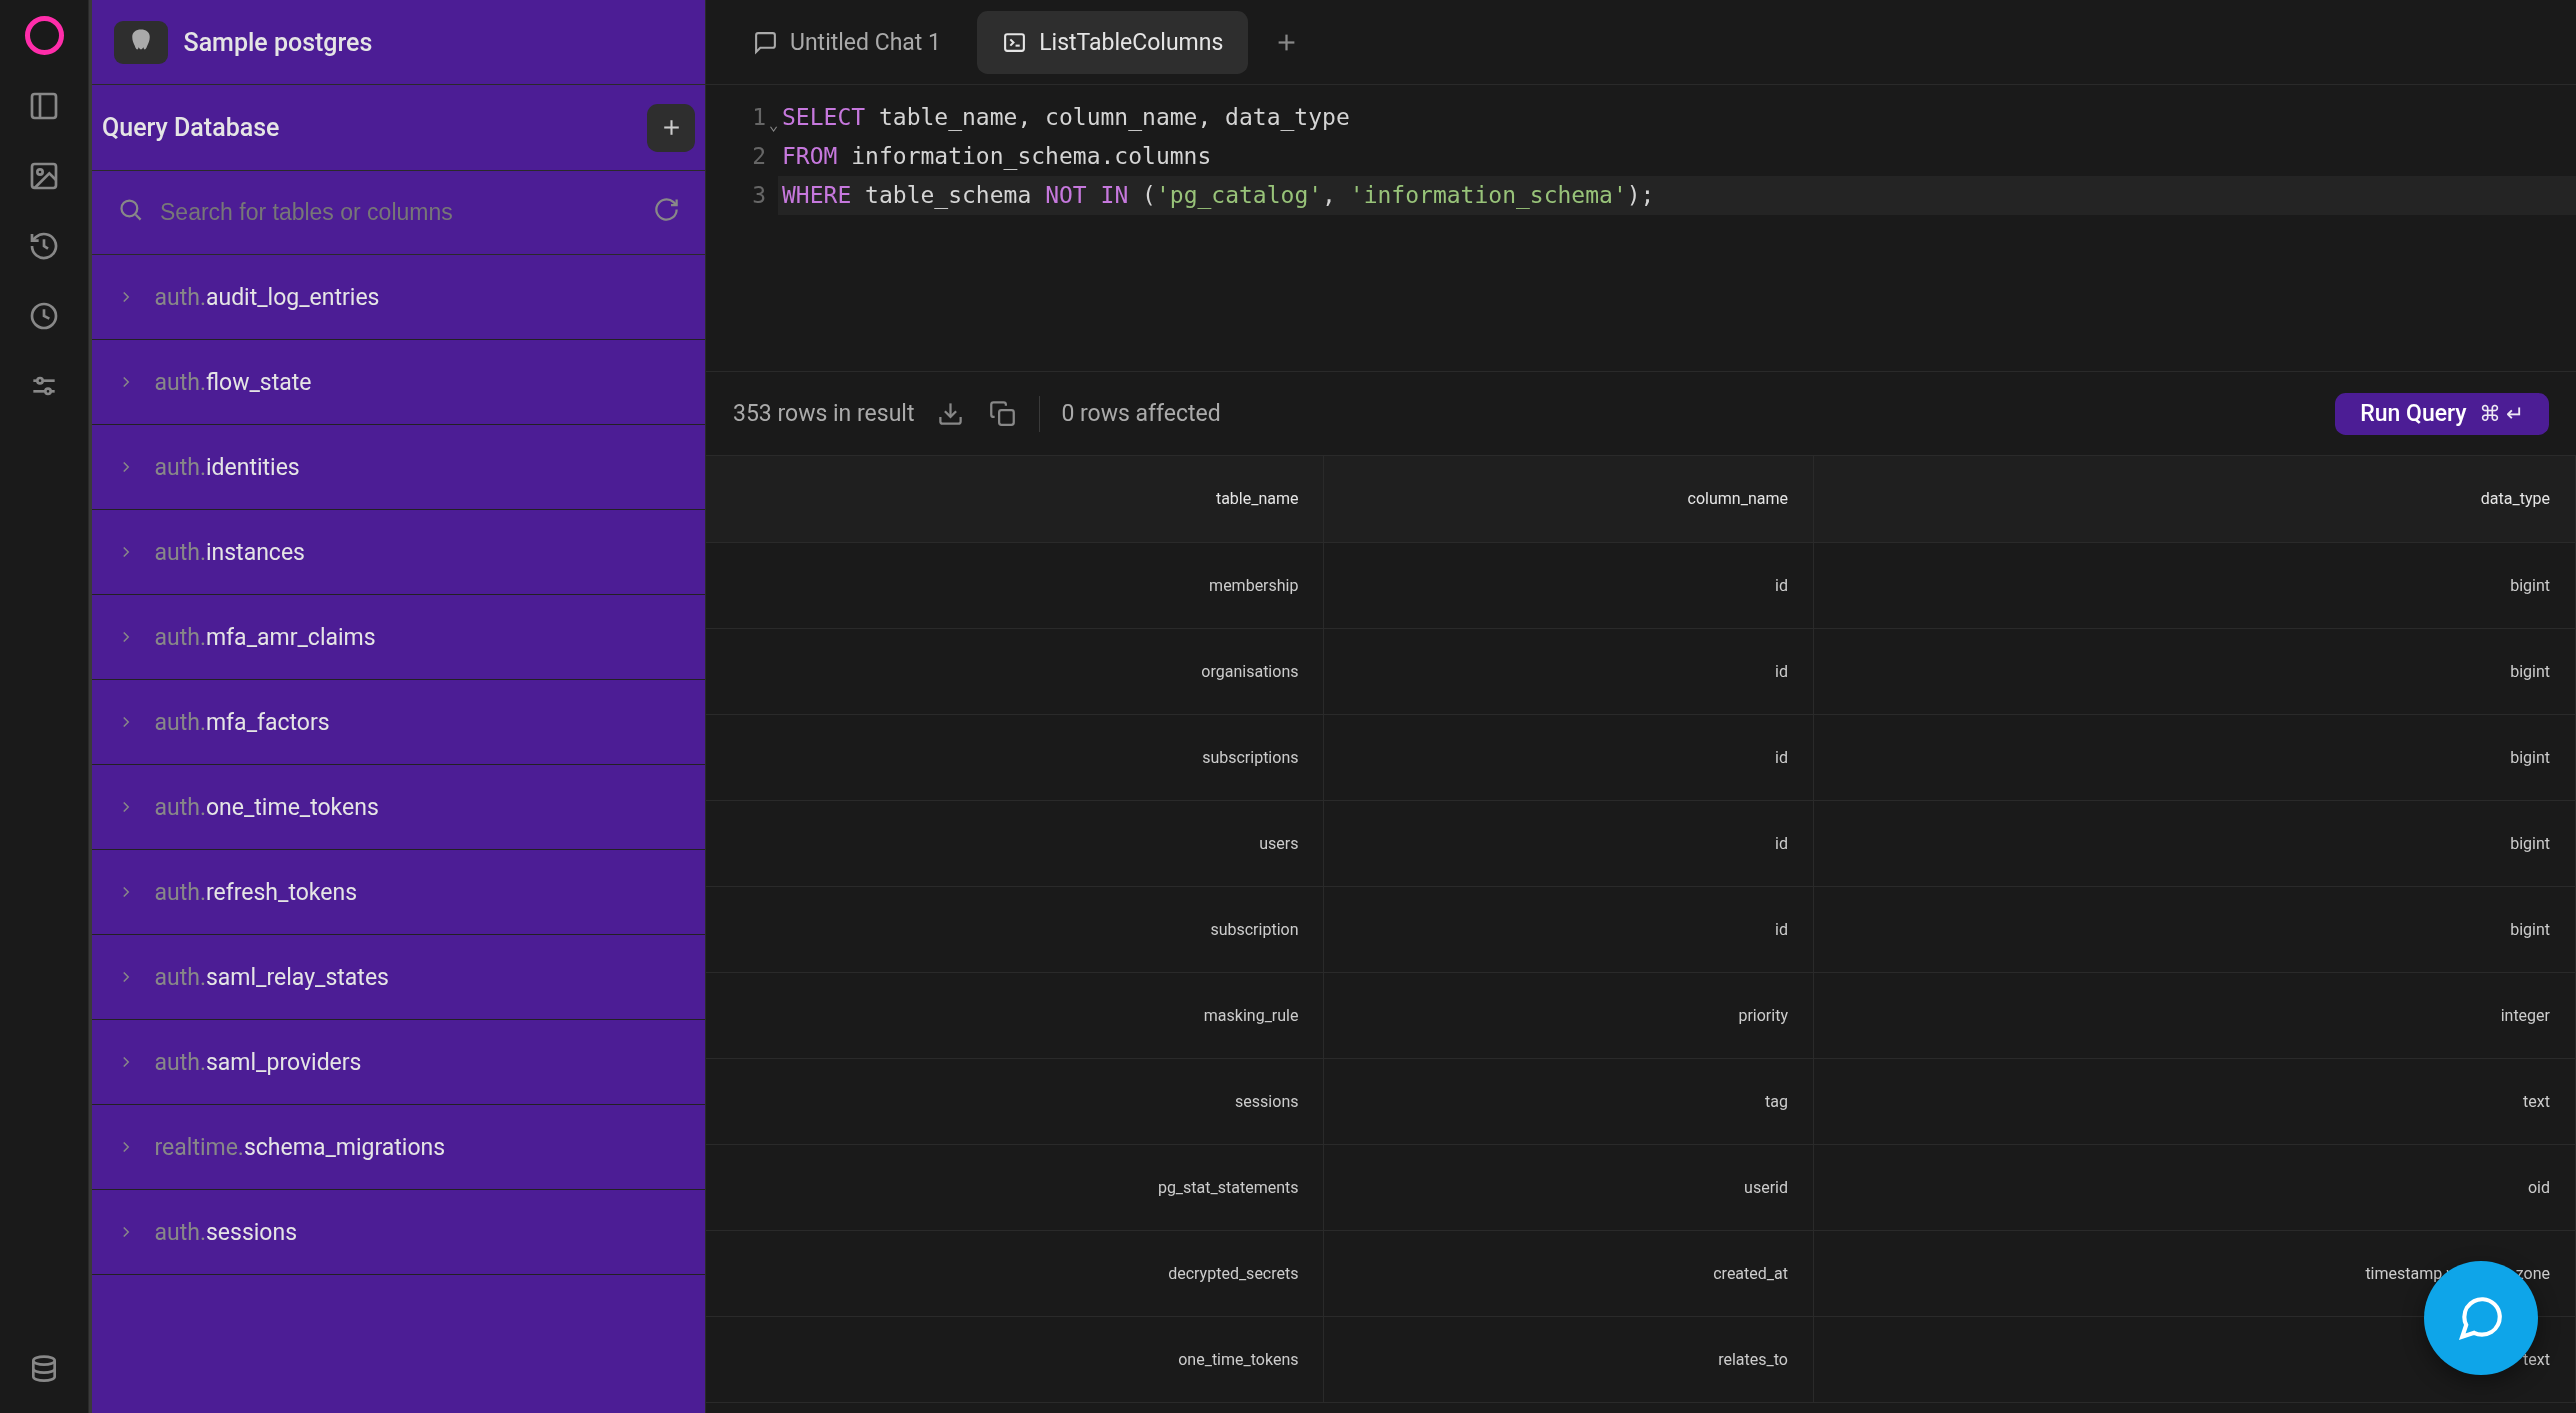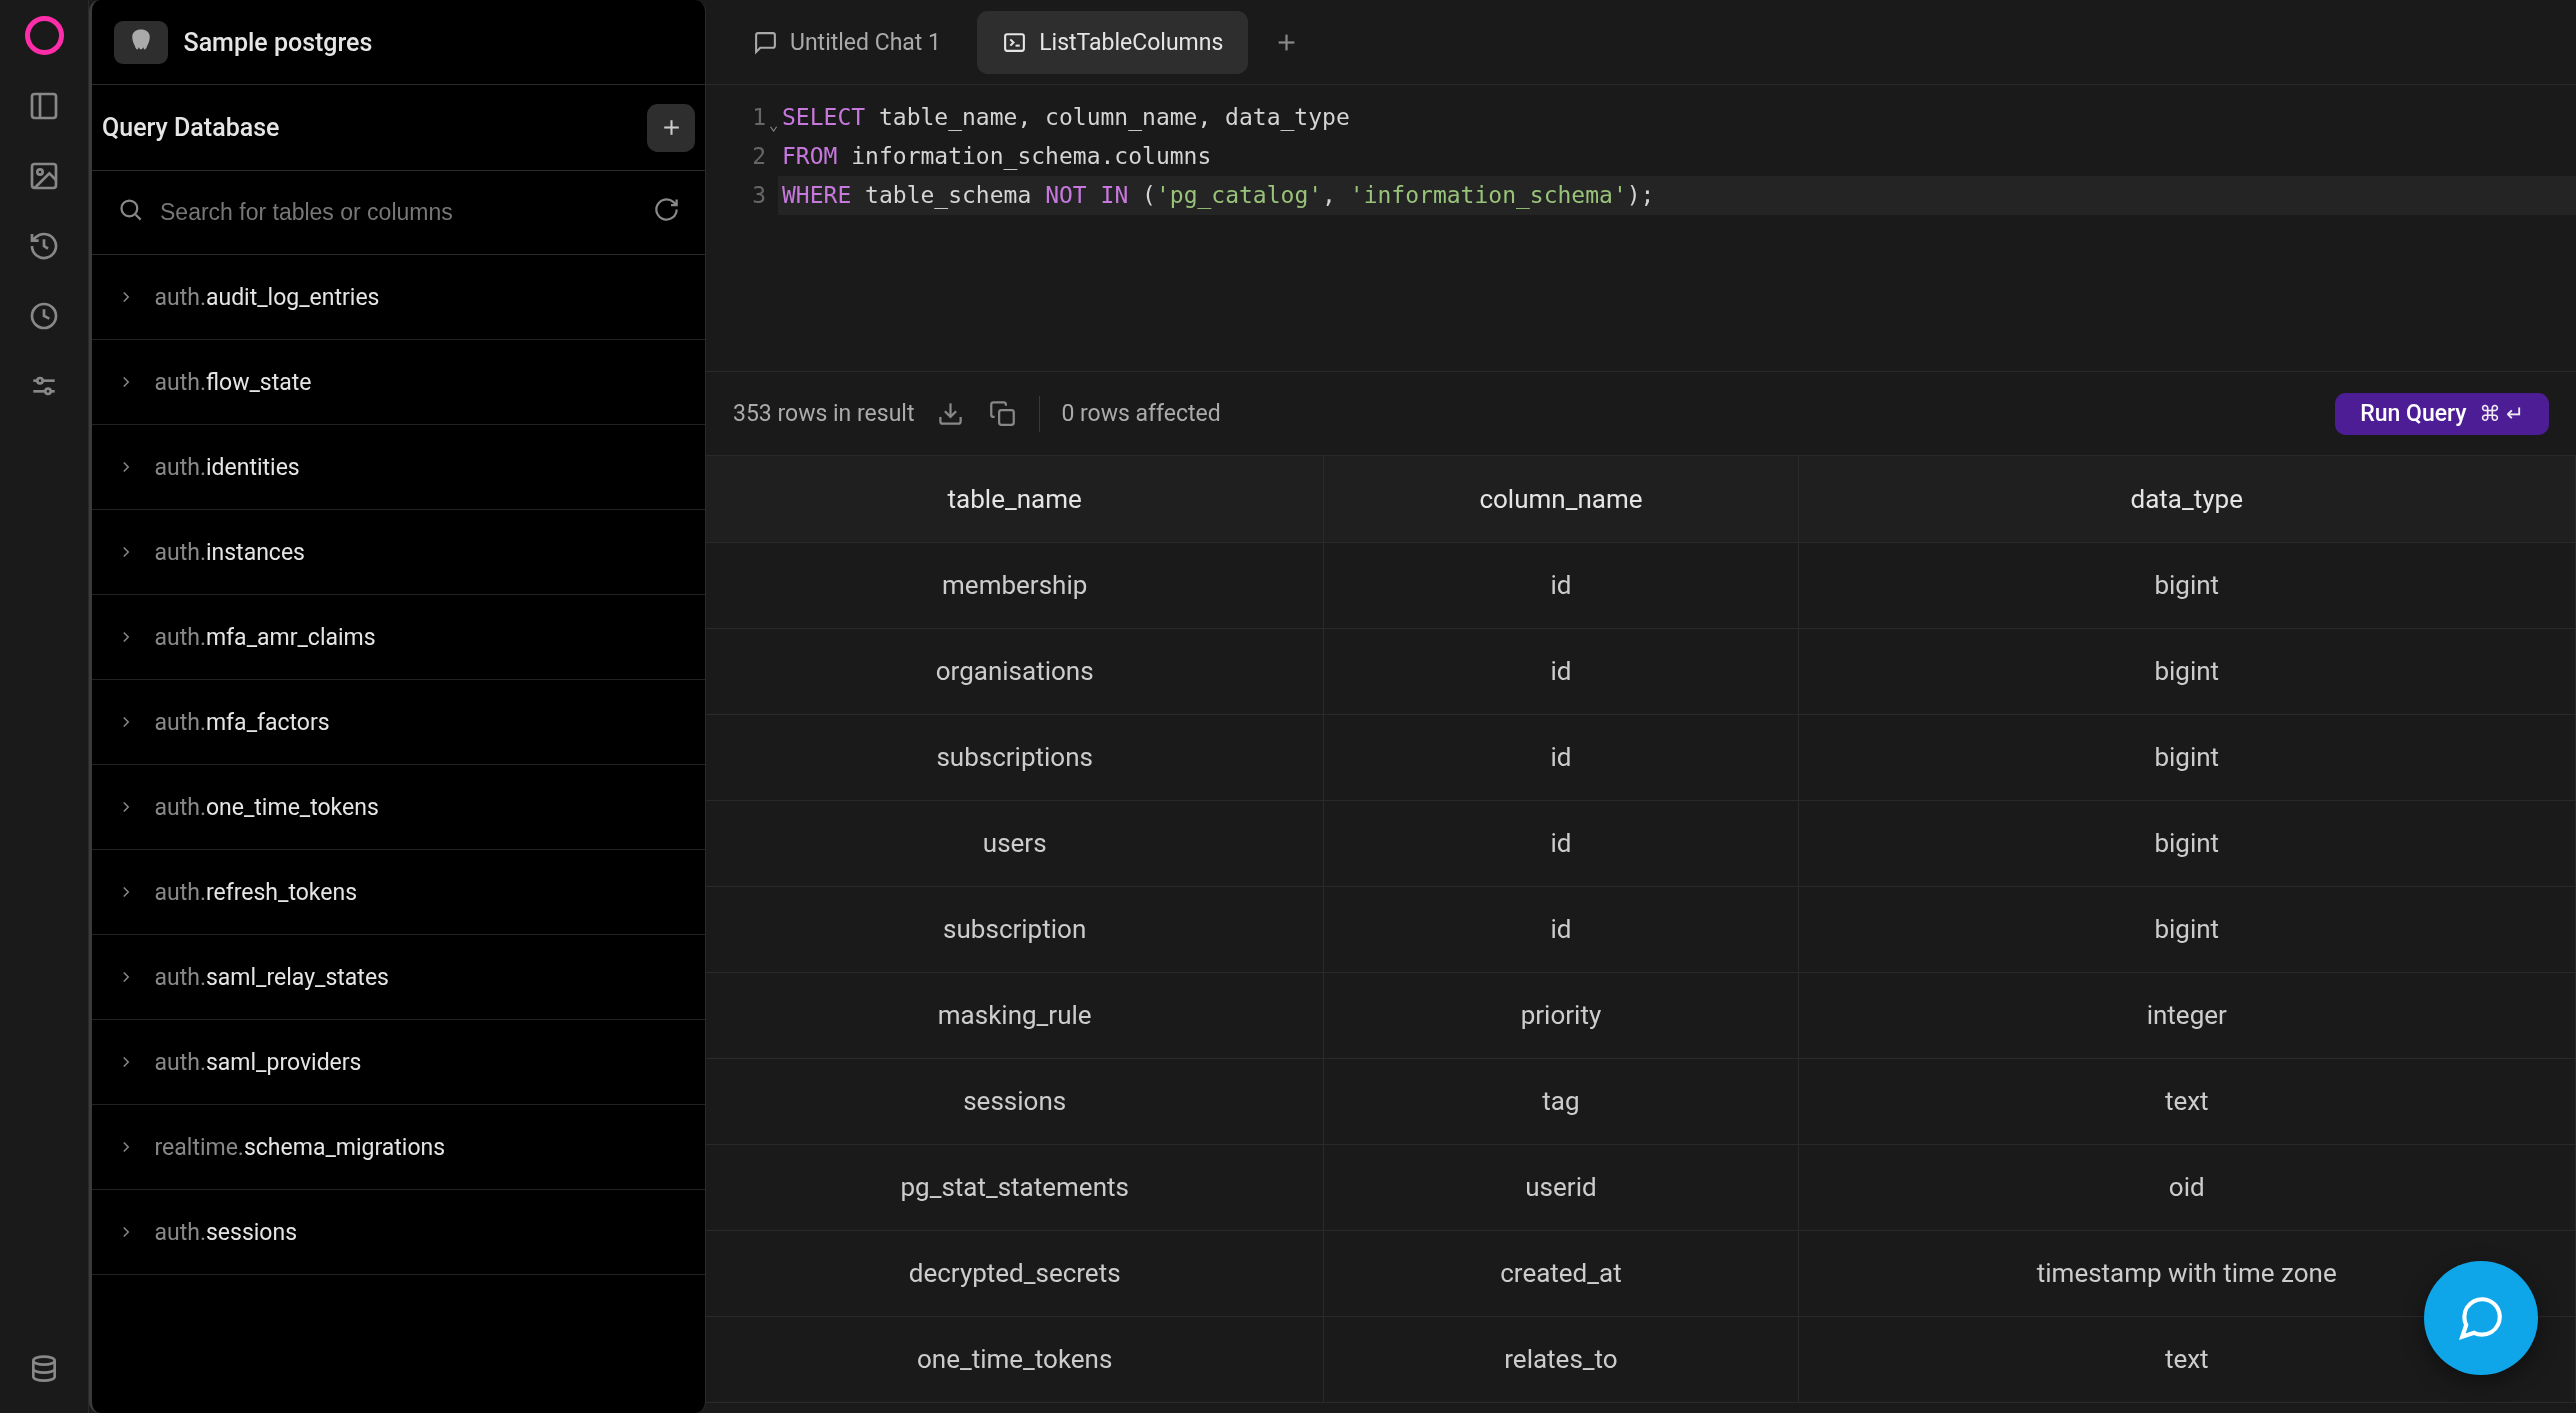--- a/index.html
+++ b/index.html
@@ -31,26 +31,25 @@
 }
 .rail-icon svg { width: 32px; height: 32px; }
 .logo-circle {
   width: 39px; height: 39px; border-radius: 50%;
   border: 5.4px solid #ff2daa;
   background: transparent;
 }
 .rail-spacer { flex: 1; }
 .sidebar {
   width: 617px;
-  background: #000000;
+  background: #4c1d95;
   border-right: 0.9px solid #2a2a2a;
   display: flex;
   flex-direction: column;
   border-left: 3.6px solid #3a3a3a;
-  border-radius: 11px;
 }
 .sidebar-header {
   height: 85px;
   display: flex;
   align-items: center;
   padding: 0 21.5px;
   gap: 16px;
   border-bottom: 0.9px solid #2a2a2a;
 }
 .postgres-chip {
@@ -195,26 +194,26 @@
   border-radius: 10.7px;
   display: flex; align-items: center; gap: 12.5px;
   font-size: 23px;
   font-weight: 500;
   cursor: pointer;
 }
 .run-btn .shortcut { opacity: 0.9; font-size: 21.5px; }
 .results { flex: 1; overflow: auto; }
 .results table { width: 100%; border-collapse: collapse; }
 .results th, .results td {
-  text-align: center;
+  text-align: right;
   padding: 0 25px;
   height: 86px;
   border-bottom: 0.9px solid #2a2a2a;
   border-right: 0.9px solid #2a2a2a;
-  font-size: 26px;
+  font-size: 16px;
   font-weight: 400;
 }
 .results th { color: #e5e5e5; background: #1f1f1f; }
 .results td { color: #ccc; }
 .fab {
   position: fixed;
   right: 38px;
   bottom: 38px;
   width: 114px; height: 114px;
   border-radius: 50%;

